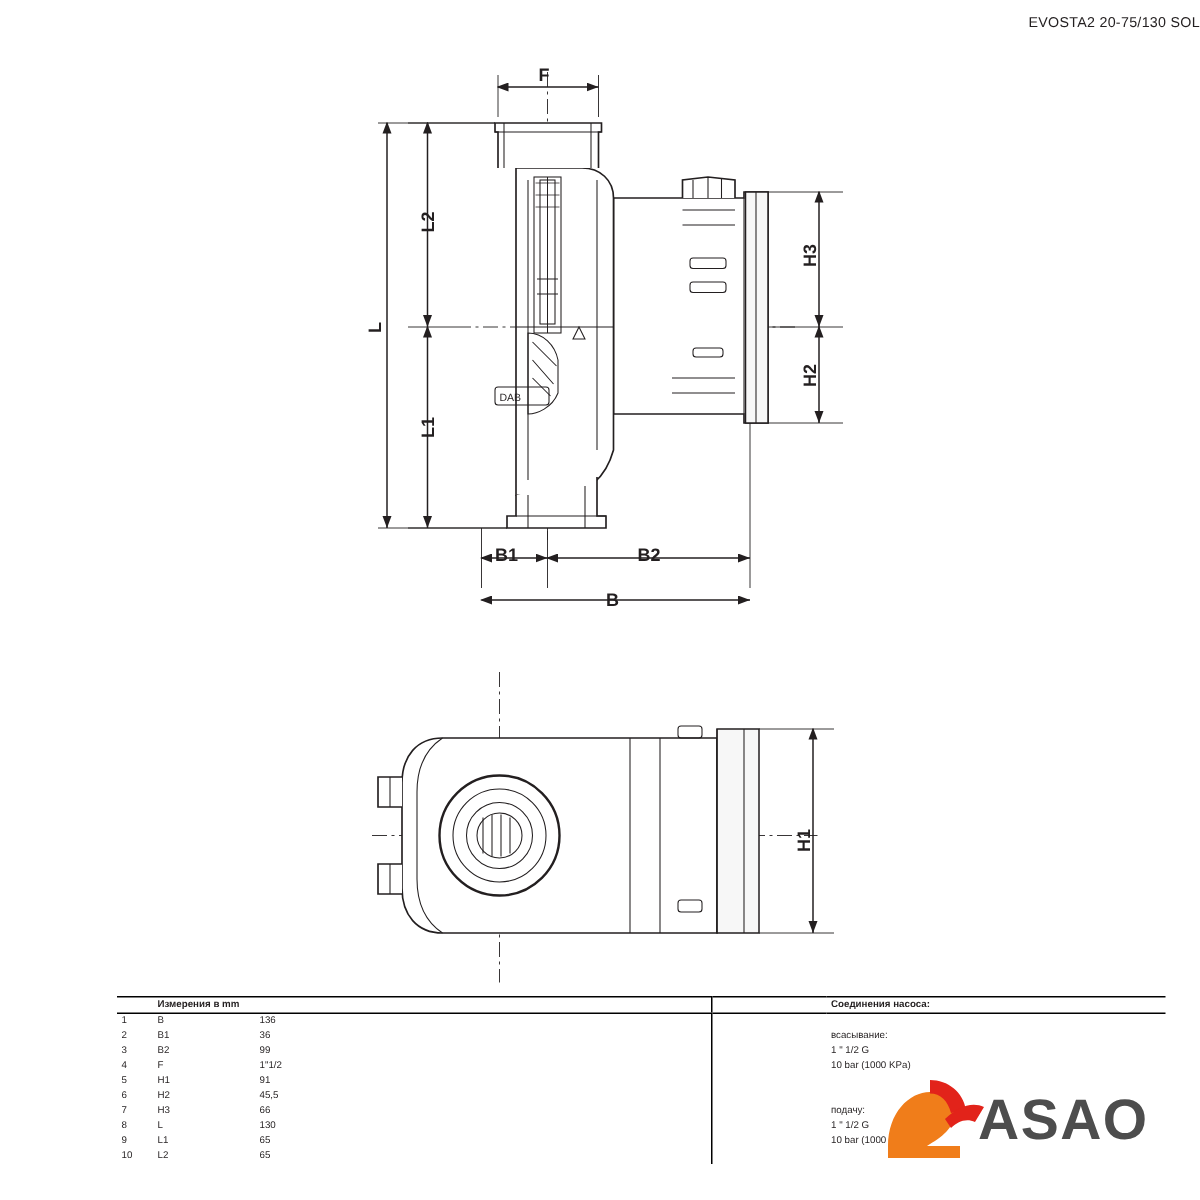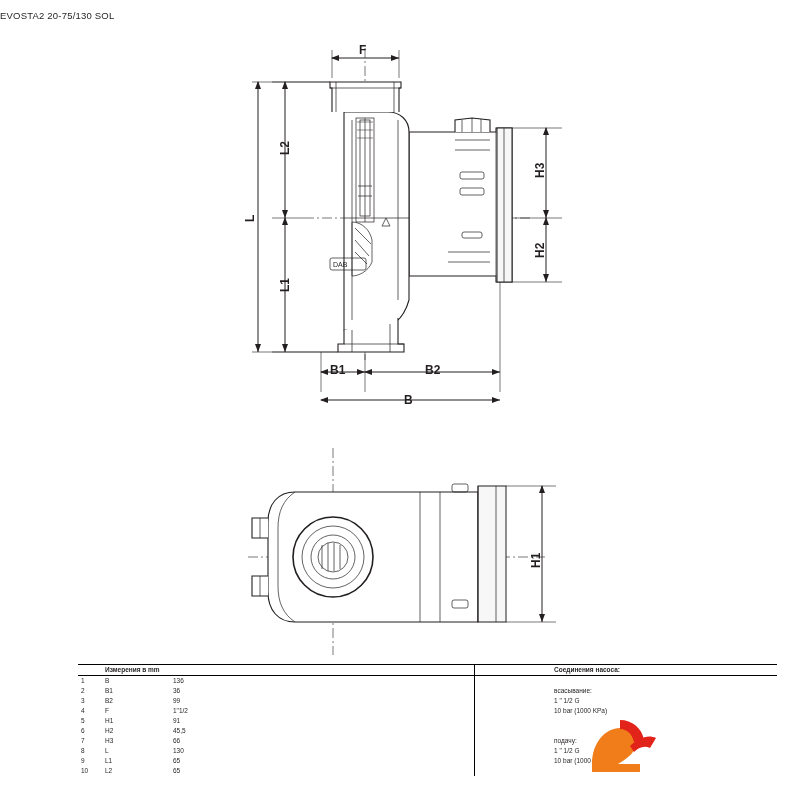--- a/index.html
+++ b/index.html
@@ -5,21 +5,21 @@
   html,body{margin:0;padding:0;}
   body{
     width:800px;height:800px;
     background:#ffffff;
     font-family:"Liberation Sans", sans-serif;
     color:#231f20;
     position:relative;
     overflow:hidden;
   }
   .title{
-    position:absolute;top:10px;left:0;width:800px;text-align:left;
+    position:absolute;top:10px;left:0;width:800px;text-align:right;
     font-size:9.5px;letter-spacing:.2px;color:#231f20;
   }
   .stage{position:absolute;top:0;left:0;width:800px;height:800px;}
   svg{display:block;}
 
   
   .dimlbl{font-family:"Liberation Sans",sans-serif;font-size:12px;fill:#231f20;font-weight:700;}
 
   
   .table-wrap{
@@ -323,13 +323,14 @@
   </tbody>
     </table>
 </div>
 
 <div class="logo">
   <svg width="196" height="62" viewBox="0 0 196 62" xmlns="http://www.w3.org/2000/svg">
     <path d="M6,48 C6,26 20,12 34,12 C44,12 50,19 50,27 C50,36 42,42 32,48 L54,48 L54,56 L6,56 Z" fill="#f07d1a"></path>
     <path d="M34,4 C46,4 56,12 58,24 L48,26 C46,18 41,13 34,13 Z" fill="#e2231a"></path>
     <path d="M44,30 C52,22 62,18 70,22 L64,32 C58,29 52,32 48,36 Z" fill="#e2231a"></path>
   </svg>
+  <div class="logo-text">ASAO</div>
 </div>
 
 </body></html>

